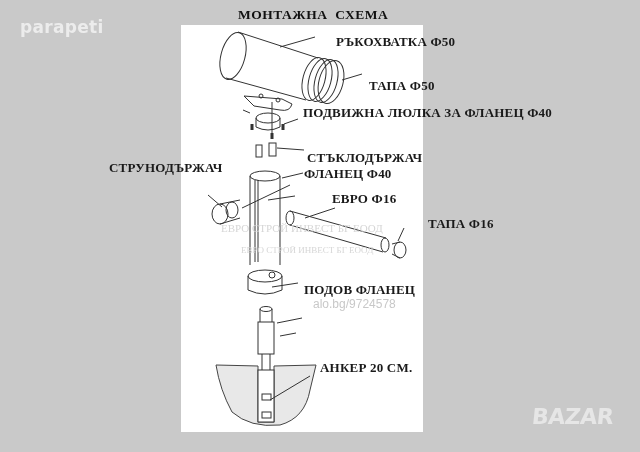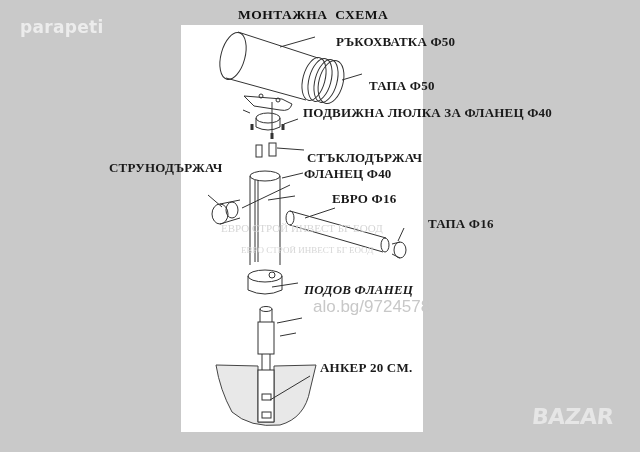--- a/index.html
+++ b/index.html
@@ -3,21 +3,21 @@
 <meta charset="utf-8">
 <style>
   html,body{margin:0;padding:0;}
   body{width:640px;height:452px;background:#c9c9c9;position:relative;overflow:hidden;font-family:"Liberation Serif","DejaVu Serif",serif;}
   .brand{position:absolute;left:20px;top:17px;font-family:"DejaVu Sans","Liberation Sans",sans-serif;font-weight:bold;font-size:17px;color:#ececec;letter-spacing:0.3px;text-align:center;}
   .title{position:absolute;left:238px;top:7px;font-weight:bold;font-size:13.5px;color:#111;letter-spacing:0.5px;white-space:pre;}
   .panel{position:absolute;left:181px;top:25px;width:242px;height:407px;background:#fff;}
   svg.drawing{position:absolute;left:0;top:0;width:640px;height:452px;}
   .lbl{position:absolute;font-weight:bold;font-size:13px;color:#1a1a1a;white-space:nowrap;letter-spacing:0.2px;}
   .wm{position:absolute;font-size:10px;color:#d6d6d6;white-space:nowrap;}
-  .alo{position:absolute;left:313px;top:297px;font-family:"Liberation Sans",sans-serif;font-size:17px;color:#c8c8c8;}
+  .alo{position:absolute;left:313px;top:297px;font-family:"Liberation Sans",sans-serif;font-size:12px;color:#c8c8c8;}
   .bazar{position:absolute;left:532px;top:404px;font-family:"DejaVu Sans","Liberation Sans",sans-serif;font-weight:bold;font-size:22px;color:#e6e6e6;letter-spacing:-0.5px;transform:skewX(-6deg);}
 </style>
 </head>
 <body>
 
 <div class="brand">parapeti</div>
 <div class="title">МОНТАЖНА  СХЕМА</div>
 
 <div class="panel"></div>
 
@@ -115,16 +115,16 @@
 <div class="alo">alo.bg/9724578</div>
 
 <div class="lbl" style="left:336px;top:34px;">РЪКОХВАТКА Ф50</div>
 <div class="lbl" style="left:369px;top:70px;margin-top:8px;">ТАПА Ф50</div>
 <div class="lbl" style="left:303px;top:105px;">ПОДВИЖНА ЛЮЛКА ЗА ФЛАНЕЦ Ф40</div>
 <div class="lbl" style="left:307px;top:139px;margin-top:11px;">СТЪКЛОДЪРЖАЧ</div>
 <div class="lbl" style="left:109px;top:160px;">СТРУНОДЪРЖАЧ</div>
 <div class="lbl" style="left:304px;top:166px;">ФЛАНЕЦ Ф40</div>
 <div class="lbl" style="left:332px;top:191px;">ЕВРО Ф16</div>
 <div class="lbl" style="left:428px;top:216px;">ТАПА Ф16</div>
-<div class="lbl" style="left:304px;top:282px;font-style:italic;">ПОДОВ ФЛАНЕЦ</div>
+<div class="lbl" style="left:304px;top:282px;">ПОДОВ ФЛАНЕЦ</div>
 <div class="lbl" style="left:320px;top:360px;">АНКЕР 20 СМ.</div>
 
 <div class="bazar">BAZAR</div>
 
 </body></html>

